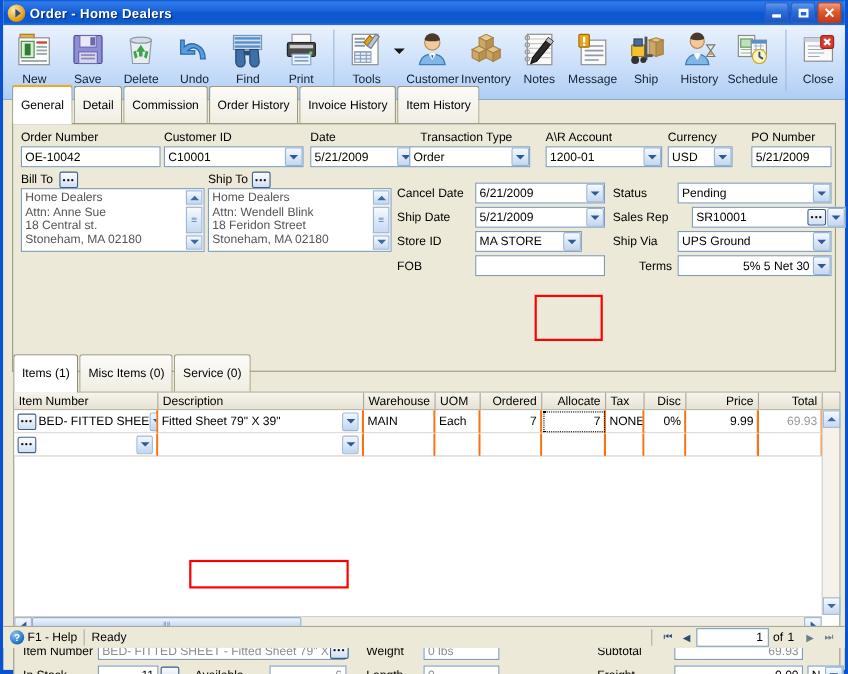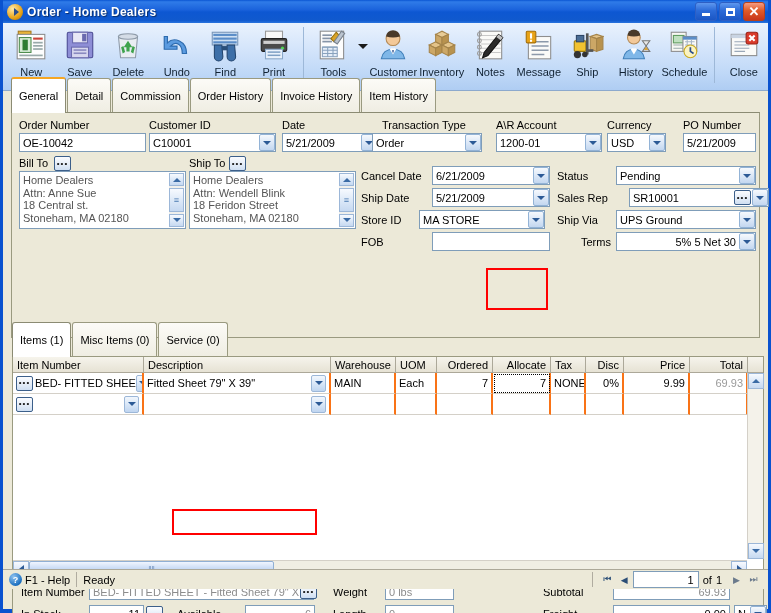--- a/index.html
+++ b/index.html
@@ -551,21 +551,21 @@
         <span class="carrow"></span>
       </div>
 
       <span class="fld-label" style="left:349px;top:79px;">Ship Date</span>
       <div class="combo" style="left:420px;top:75px;width:118px;">
         <span class="cval">5/21/2009</span>
         <span class="carrow"></span>
       </div>
 
       <span class="fld-label" style="left:349px;top:101px;">Store ID</span>
-      <div class="combo" style="left:407px;top:97px;width:126px;">
+      <div class="combo" style="left:420px;top:97px;width:97px;">
         <span class="cval">MA STORE</span>
         <span class="carrow"></span>
       </div>
 
       <span class="fld-label" style="left:349px;top:123px;">FOB</span>
       <div class="txtbox" style="left:420px;top:119px;width:118px;">
           <span></span>
         </div>
 
       <span class="fld-label" style="left:545px;top:57px;">Status</span>

